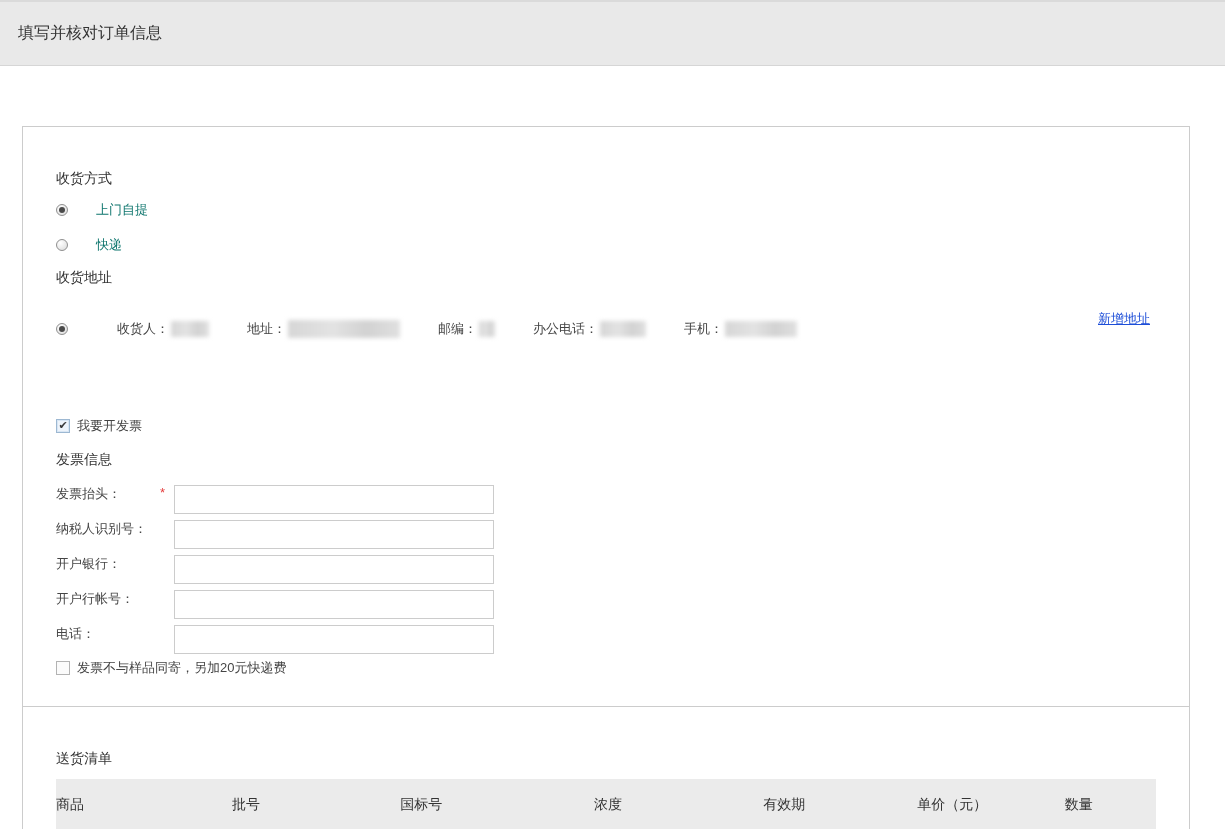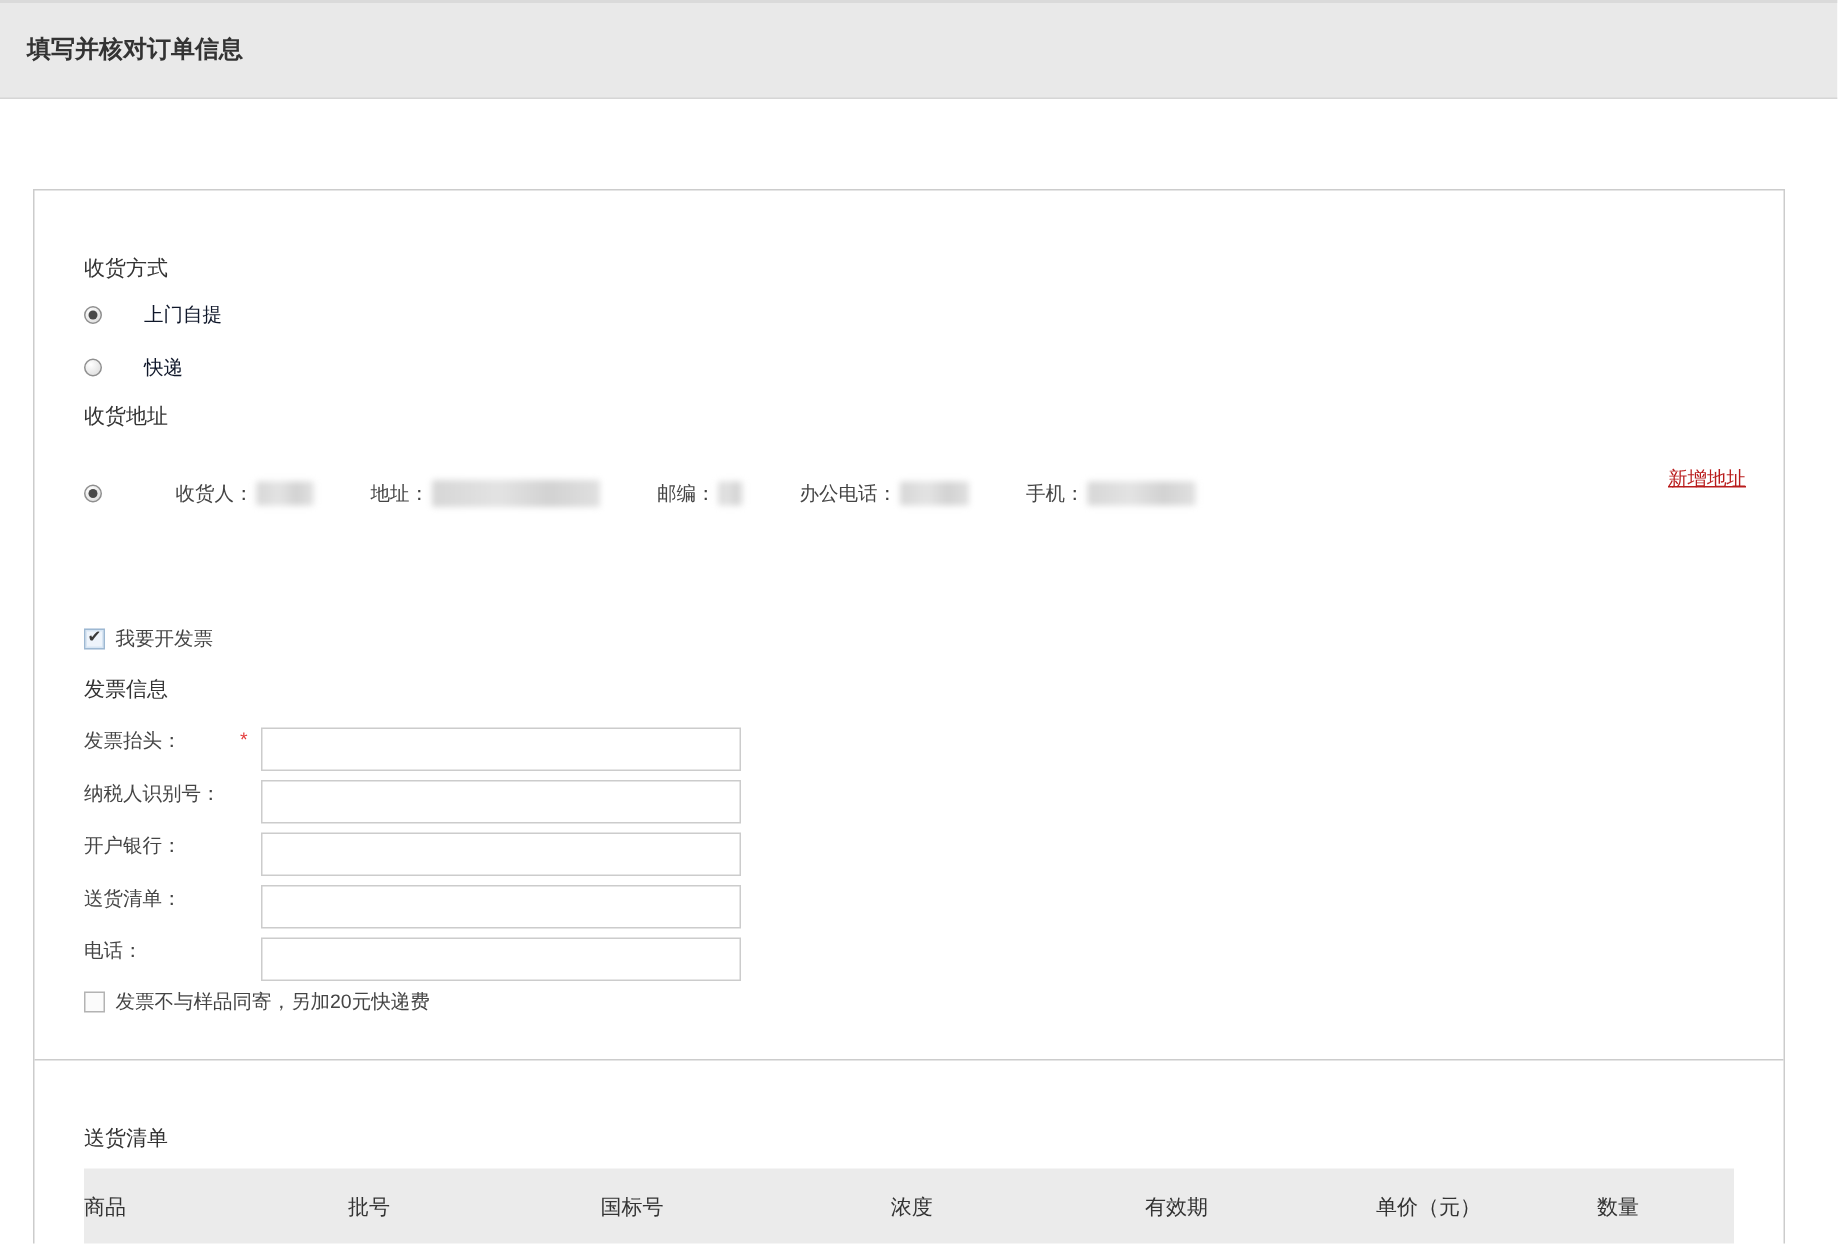--- a/index.html
+++ b/index.html
@@ -14,21 +14,21 @@
     height: 66px;
     background: #e9e9e9;
     border-top: 2px solid #dadada;
     border-bottom: 1px solid #d6d6d6;
     display: flex;
     align-items: center;
     padding-left: 18px;
   }
   .topbar h1 {
     font-size: 16px;
-    font-weight: bold;
+    font-weight: normal;
     color: #333;
   }
   
   .main-box {
     position: relative;
     margin: 60px 22px 0 22px;
     width: 1168px;
     height: 810px;            
     border: 1px solid #cccccc;
     background: #fff;
@@ -59,21 +59,21 @@
     left: 50%; top: 50%;
     transform: translate(-50%, -50%);
     width: 6px; height: 6px;
     border-radius: 50%;
     background: #4a4a4a;
   }
   .option-row {
     display: flex;
     align-items: center;
     font-size: 13px;
-    color: #0f172a;
+    color: #0f766e;
   }
   .option-row .radio { margin-right: 28px; }
 
   
   .checkbox {
     display: inline-flex;
     width: 14px; height: 14px;
     align-items: center;
     justify-content: center;
     border: 1px solid #9db8d2;
@@ -125,24 +125,24 @@
     filter: blur(2px);
     border-radius: 1px;
   }
   .blur-recipient { width: 38px; }
   .blur-address   { width: 112px; height: 18px; }
   .blur-postcode  { width: 16px; }
   .blur-office    { width: 46px; }
   .blur-mobile    { width: 72px; }
   .add-addr-link {
     position: absolute;
-    right: 25px;
+    right: 39px;
     top: 183px;
     font-size: 13px;
-    color: #b91c1c;
+    color: #1d4ed8;
     text-decoration: underline;
     cursor: pointer;
   }
 
   
   .sec-invoice { padding-top: 34px; padding-bottom: 30px; }
   .invoice-info-h { margin-top: 16px; }
   .invoice-form { margin-top: 18px; }
   .form-row { display: flex; align-items: flex-start; margin-bottom: 6px; height: 29px; }
   .form-row label {
@@ -252,21 +252,21 @@
       </div>
       <div class="form-row">
         <label>纳税人识别号：</label>
         <input type="text" value="" style="">
       </div>
       <div class="form-row">
         <label>开户银行：</label>
         <input type="text" value="" style="">
       </div>
       <div class="form-row">
-        <label>送货清单：</label>
+        <label>开户行帐号：</label>
         <input type="text" value="" style="">
       </div>
       <div class="form-row">
         <label>电话：</label>
         <input type="text" value="" style="">
       </div>
     </div>
 
     <div class="checkbox-row separate-row">
       <span class="checkbox unchecked"></span>

